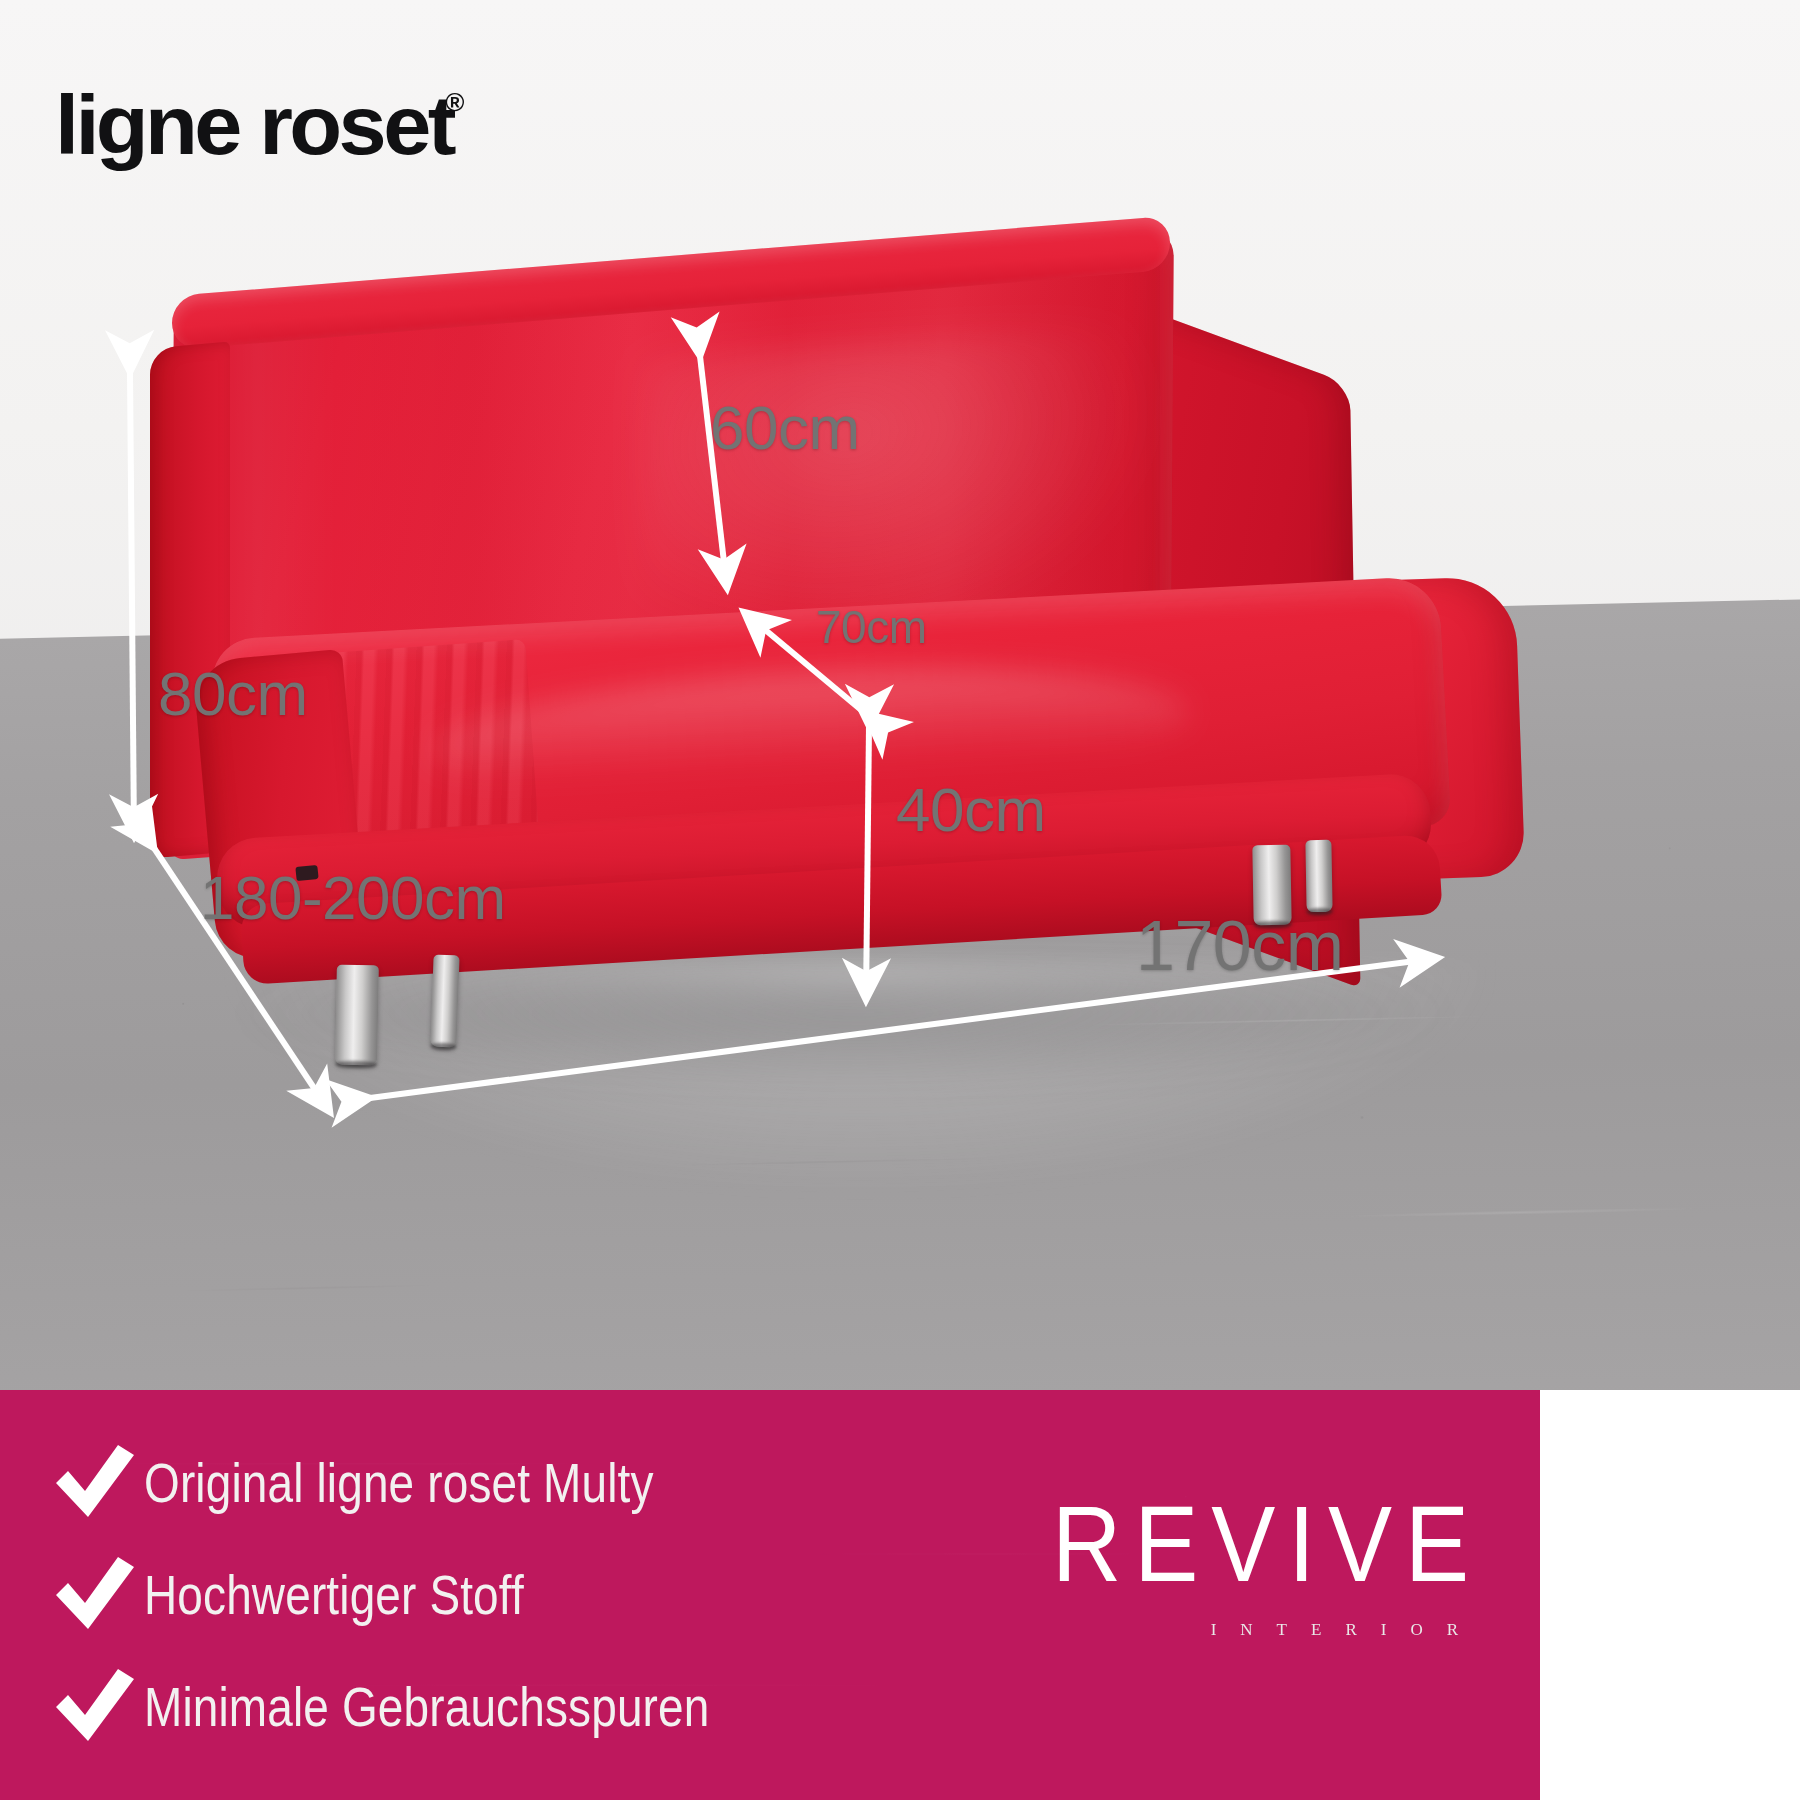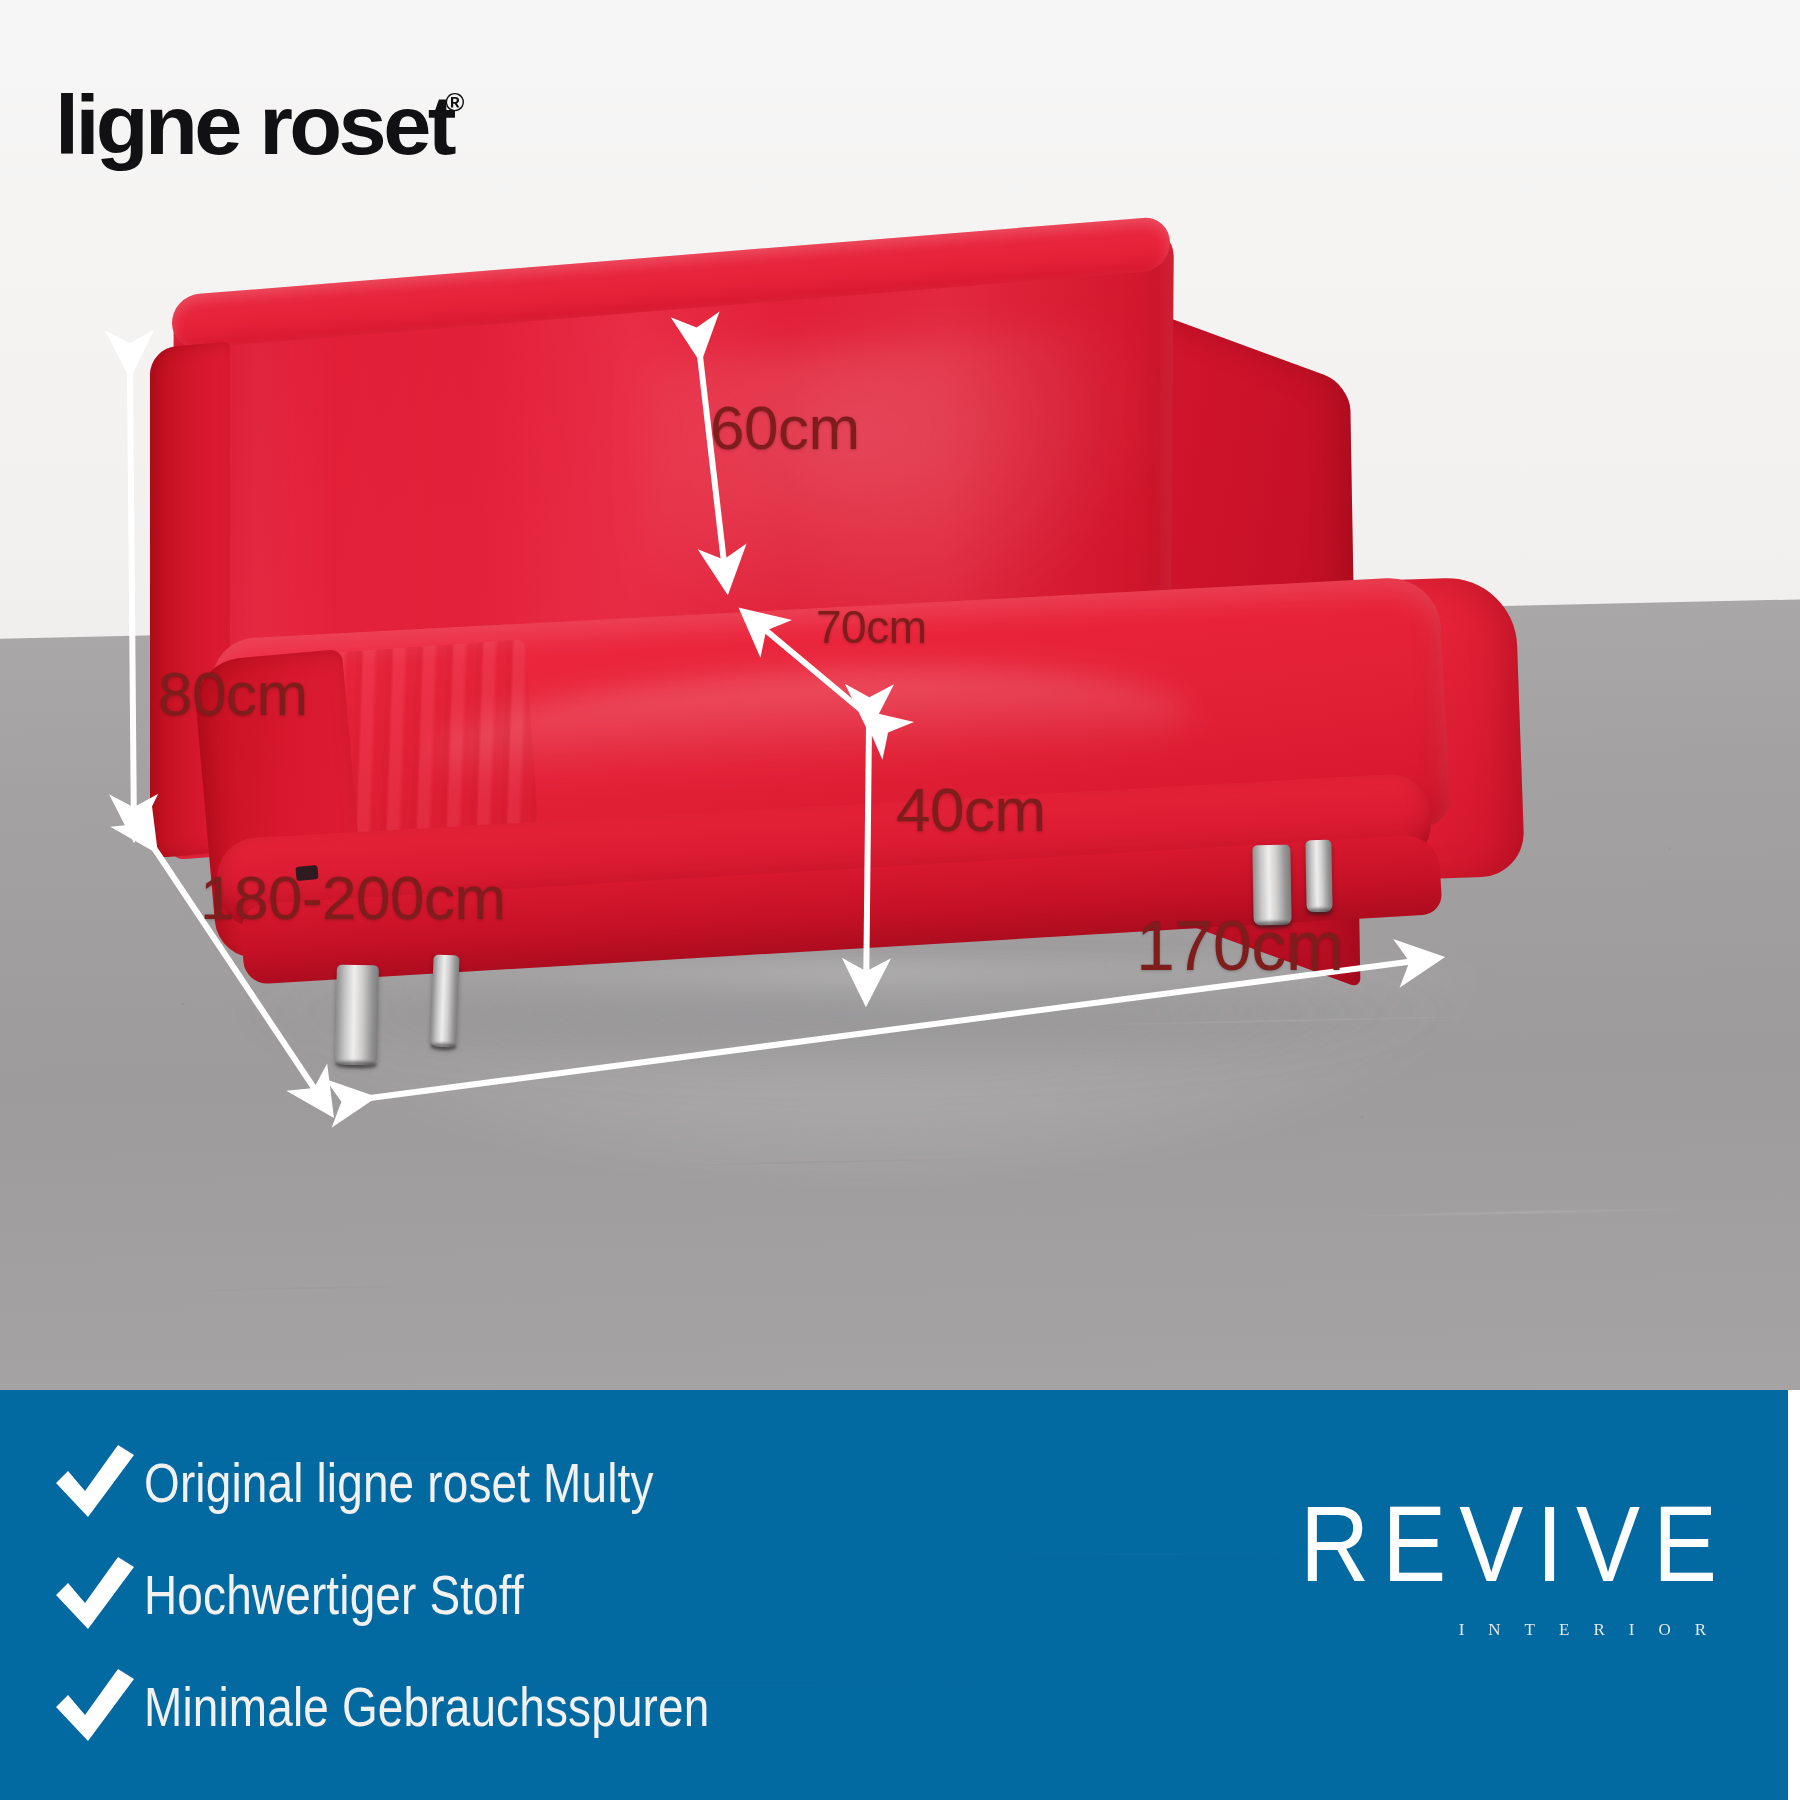--- a/index.html
+++ b/index.html
@@ -188,38 +188,38 @@
   
   .strap{
     position:absolute;left:296px;top:866px;width:22px;height:14px;
     background:#1b1b1d;border-radius:3px;transform:rotate(-6deg);opacity:.9;
   }
 
   
   .dims{position:absolute;left:0;top:0;width:1800px;height:1390px;pointer-events:none;}
   .dim-label{
     position:absolute;
-    color:#7f1d1d;
+    color:#737373;
     font-family:"Liberation Sans",sans-serif;
     font-weight:400;
     letter-spacing:-0.5px;
     white-space:nowrap;
     text-shadow:0 1px 3px rgba(0,0,0,.22);
   }
   .d60{left:710px;top:392px;font-size:62px;}
   .d70{left:816px;top:600px;font-size:46px;}
   .d40{left:896px;top:774px;font-size:62px;}
   .d80{left:158px;top:658px;font-size:62px;}
   .d120{left:200px;top:862px;font-size:62px;}
   .d170{left:1136px;top:906px;font-size:70px;}
 
   
   #banner{
-    position:absolute;left:0;top:1390px;width:1788px;height:410px;
-    background:#0369a1;
+    position:absolute;left:0;top:1390px;width:1540px;height:410px;
+    background:#be185d;
     overflow:hidden;
   }
   .banner-grain{
     position:absolute;inset:0;opacity:.5;
     background-image:
       radial-gradient(ellipse 420px 2px at 22% 18%, rgba(255,255,255,.05), transparent 70%),
       radial-gradient(ellipse 300px 2px at 64% 40%, rgba(255,255,255,.045), transparent 70%),
       radial-gradient(ellipse 520px 2px at 40% 72%, rgba(255,255,255,.04), transparent 70%),
       radial-gradient(circle 3px at 14% 55%, rgba(255,255,255,.05), transparent 70%),
       radial-gradient(circle 2px at 77% 26%, rgba(255,255,255,.05), transparent 70%);

